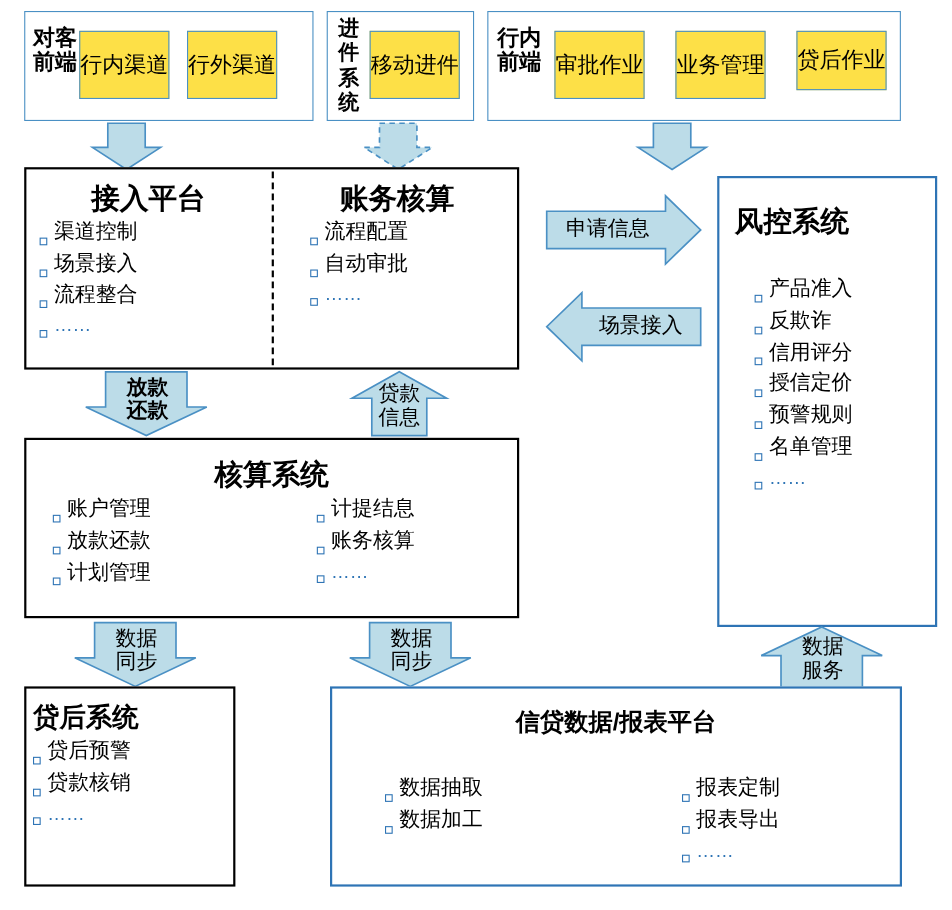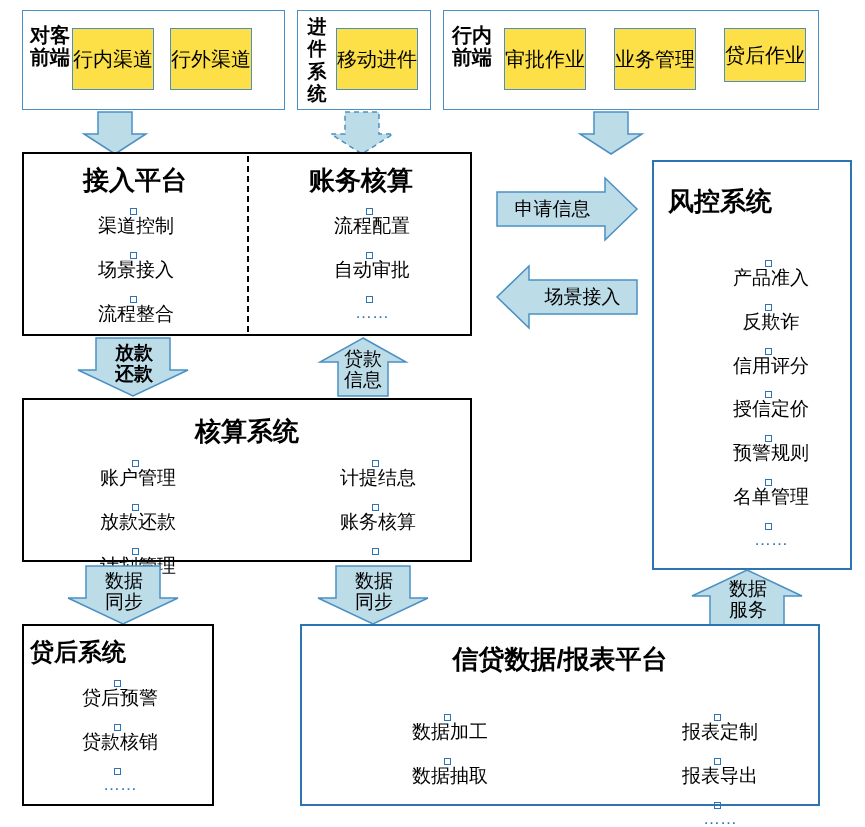--- a/index.html
+++ b/index.html
@@ -32,26 +32,25 @@
     font-weight: bold;
     text-align: center;
     line-height: 1.12;
   }
   .bullets {
     position: absolute;
     box-sizing: border-box;
   }
   .bullet {
     display: flex;
-    align-items: center;
+    align-items: flex-end;
     margin-bottom: 6px;
     font-size: 19px;
     line-height: 1.2;
     white-space: nowrap;
-    flex-direction: column;
   }
   .bullet .sq {
     width: 7px;
     height: 7px;
     border: 1.5px solid #2e74b5;
     box-sizing: border-box;
     margin-top: 8px;
     margin-right: 6px;
     flex: none;
   }
@@ -311,32 +310,32 @@
       <span class="sq"></span>
       <span>贷款核销</span>
     </div>
   <div class="bullet dots">
       <span class="sq"></span>
       <span>……</span>
     </div>
 </div>
 
 <div class="box b-blue" style="left:300px; top:624px; width:520px; height:182px;"></div>
-<div class="title" style="position:absolute; left:300px; top:642px; width:520px; font-size:26px;">
+<div class="title" style="position:absolute; left:300px; top:642px; width:520px; font-size:22px;">
   <span>信贷数据/报表平台</span>
 </div>
 <div class="bullets" style="left:350px; top:706px; width:200px;">
   <div class="bullet">
       <span class="sq"></span>
+      <span>数据抽取</span>
+    </div>
+  <div class="bullet">
+      <span class="sq"></span>
       <span>数据加工</span>
     </div>
-  <div class="bullet">
-      <span class="sq"></span>
-      <span>数据抽取</span>
-    </div>
 </div>
 <div class="bullets" style="left:620px; top:706px; width:200px;">
   <div class="bullet">
       <span class="sq"></span>
       <span>报表定制</span>
     </div>
   <div class="bullet">
       <span class="sq"></span>
       <span>报表导出</span>
     </div>

